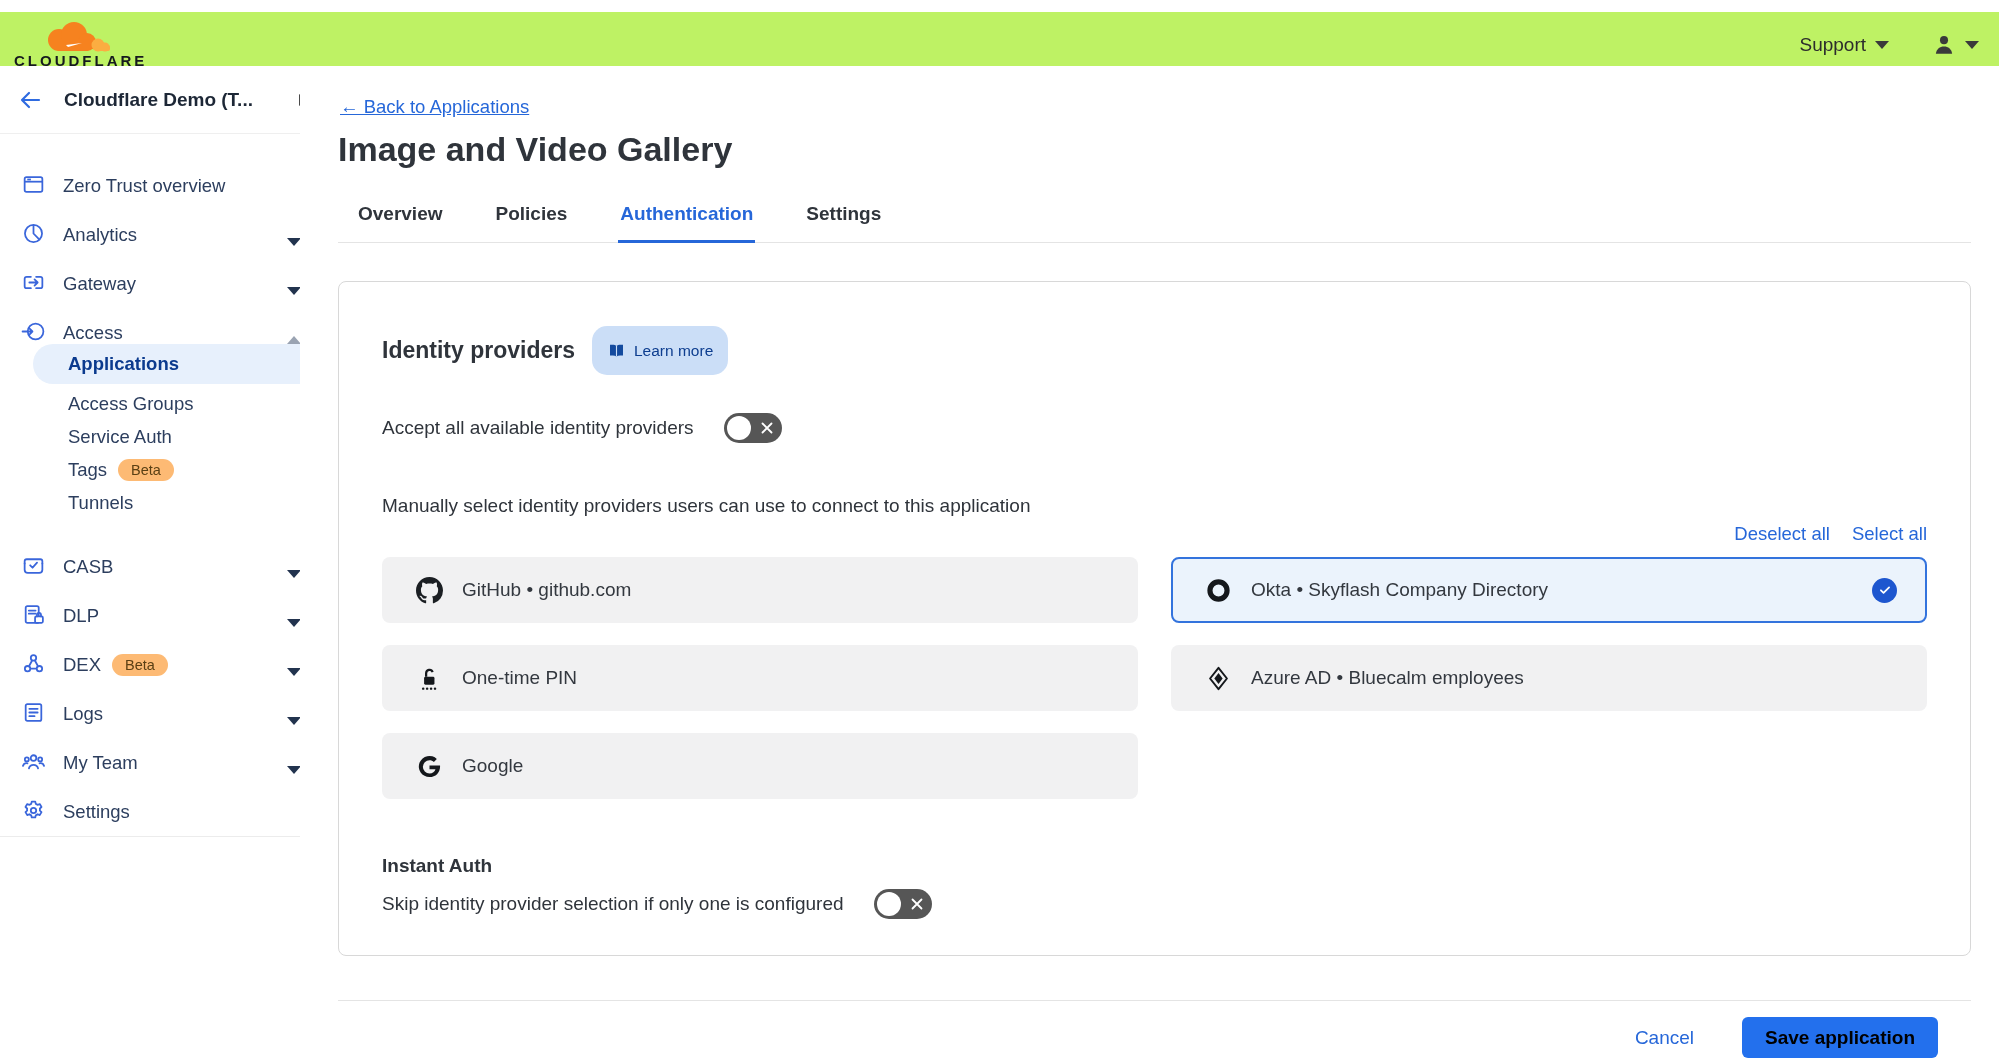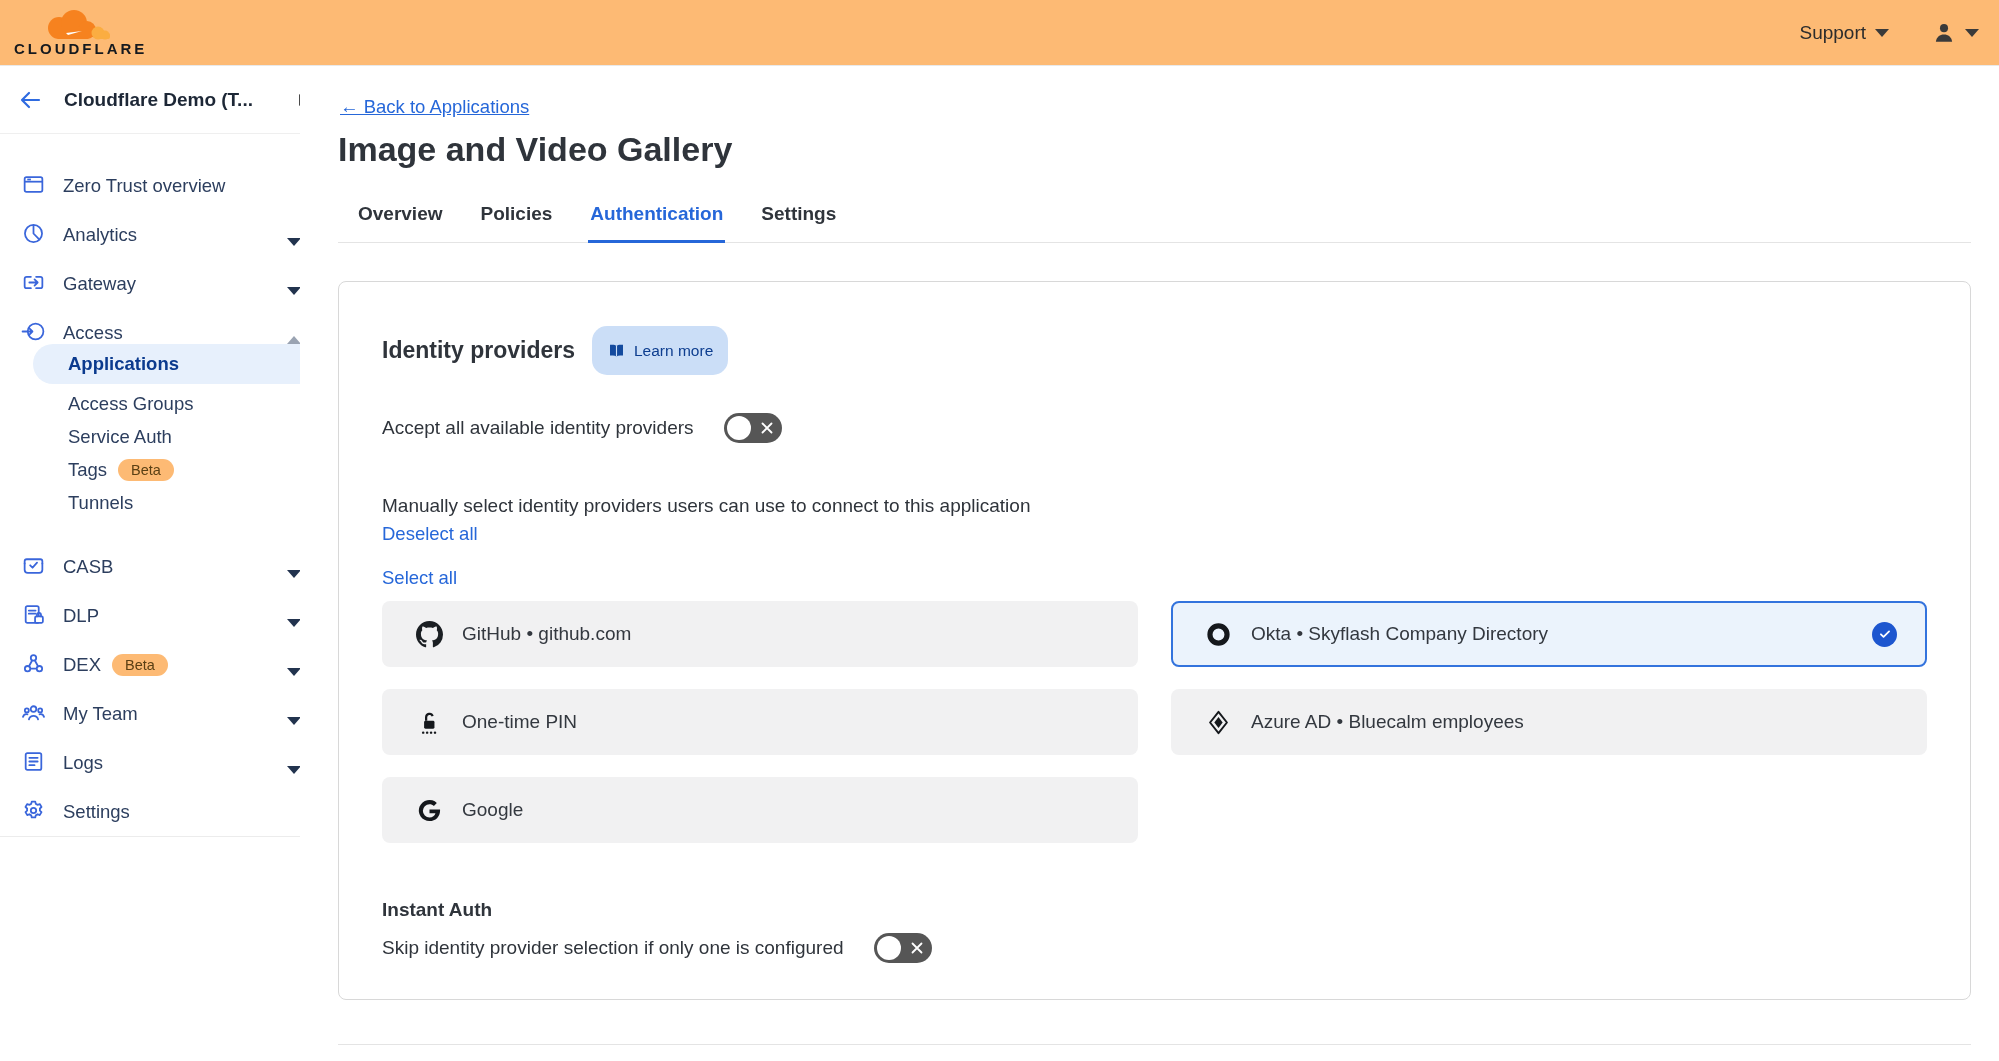--- a/index.html
+++ b/index.html
@@ -1,21 +1,21 @@
 <!DOCTYPE html>
 <html><head>
 <meta charset="utf-8">
 <style>
   * { margin:0; padding:0; box-sizing:border-box; }
   html,body { width:1999px; height:1061px; background:#fff; overflow:hidden;
               font-family:"Liberation Sans", sans-serif; color:#30353c; }
 
   
-  .topbar { position:absolute; top:0; left:0; width:1999px; height:66px;
-            border-bottom:1px solid #e9e9e9; display:flex; align-items:center; background:#fdba74; }
+  .topbar { position:absolute; top:12px; left:0; width:1999px; height:66px;
+            border-bottom:1px solid #e9e9e9; display:flex; align-items:center; background:#bef264; }
   .logo { margin-left:14px; display:flex; flex-direction:column; align-items:center; }
   .logo-word { font-size:15px; font-weight:bold; letter-spacing:3px; color:#15191e; margin-top:-3px; }
   .topbar-right { margin-left:auto; display:flex; align-items:center; gap:42px; padding-right:20px; }
   .support { display:flex; align-items:center; gap:9px; font-size:19px; color:#2c2c2c; cursor:pointer; }
   .avatar-group { display:flex; align-items:center; gap:8px; cursor:pointer; }
   .caret-dn { width:0; height:0; border-left:7px solid transparent; border-right:7px solid transparent;
               border-top:8px solid #3a3a3a; }
 
   
   .sidebar { position:absolute; top:66px; left:0; width:324px; height:995px;
@@ -41,41 +41,41 @@
                      margin-bottom:3px; }
   .beta { background:#fdba74; color:#5b4014; font-size:14.5px; padding:3px 13px;
           border-radius:13px; margin-left:11px; }
   .side-divider { border-top:1px solid #ececec; margin-top:13px; }
 
   
   .main { position:absolute; top:66px; left:300px; width:1699px; height:995px; background:#fff; }
   .back-link { display:inline-block; margin:30px 0 0 40px; font-size:18.5px; color:#2667d9;
                text-decoration:underline; cursor:pointer; }
   .page-title { margin:12px 0 0 38px; font-size:34px; font-weight:bold; color:#2f343b; }
-  .tabs { margin:28px 28px 0 38px; display:flex; gap:34px; border-bottom:1px solid #e4e4e4;
+  .tabs { margin:28px 28px 0 38px; display:flex; gap:49px; border-bottom:1px solid #e4e4e4;
           padding-left:18px; }
   .tab { font-size:19px; font-weight:bold; color:#2f343b; padding:6px 2px 15px 2px; cursor:pointer;
          border-bottom:3px solid transparent; margin-bottom:-1px; }
   .tab.active { color:#2667d9; border-bottom-color:#2667d9; }
 
   .card { margin:38px 28px 0 38px; border:1px solid #d8d8d8; border-radius:8px;
           padding:44px 43px 36px 43px; background:#fff; }
   .card-head { display:flex; align-items:center; gap:17px; }
   .card-head h2 { font-size:23px; font-weight:bold; color:#2f343b; }
   .learn-more { display:flex; align-items:center; gap:8px; background:#cbdef7; color:#0d3d8f;
                 font-size:15.5px; padding:15px 15px; border-radius:15px; cursor:pointer; }
 
   .toggle { width:58px; height:30px; border-radius:15px; background:#565656; display:flex;
             align-items:center; padding:0 8px 0 3px; cursor:pointer; justify-content:space-between; }
   .knob { width:24px; height:24px; border-radius:50%; background:#fff; }
 
   .accept-row { margin-top:38px; display:flex; align-items:center; gap:30px; }
   .body-text { font-size:19px; color:#2f343b; }
   .manual-text { margin-top:52px; font-size:19px; color:#2f343b; }
-  .select-links { display:flex; justify-content:flex-end; gap:22px; margin-top:6px;flex-direction:column; }
+  .select-links { display:flex; justify-content:flex-end; gap:22px; margin-top:6px; }
   .select-links span { color:#2667d9; font-size:18.5px; cursor:pointer; }
 
   .provider-grid { display:grid; grid-template-columns:1fr 1fr; column-gap:33px; row-gap:22px;
                    margin-top:12px; }
   .provider { height:66px; border-radius:8px; background:#f1f1f2; display:flex; align-items:center;
               padding:0 28px 0 31px; gap:19px; font-size:19px; color:#33383f; cursor:pointer;
               border:2px solid transparent; }
   .provider.selected { background:#ebf3fc; border-color:#3373dd; }
   .p-ico { width:28px; height:28px; flex:0 0 28px; display:flex; align-items:center; justify-content:center; }
   .check-badge { margin-left:auto; width:25px; height:25px; border-radius:50%; background:#1d56cf;
@@ -237,40 +237,40 @@
         </svg>
       </span>
       <span>DEX</span>
       <span class="beta">Beta</span>
       <span class="nav-caret"></span>
     </div>
 
     <div class="nav-item">
       <span class="ico">
         <svg width="25" height="25" viewBox="0 0 24 24" fill="none" stroke="#3a66db" stroke-width="1.7" stroke-linecap="round">
+          <rect x="4.5" y="4" width="15" height="16" rx="1.6"></rect>
+            <path d="M8 8.5h8M8 12h8M8 15.5h5"></path>
+        </svg>
+      </span>
+      <span>Logs</span>
+      <span class="nav-caret"></span>
+    </div>
+
+    <div class="nav-item">
+      <span class="ico">
+        <svg width="25" height="25" viewBox="0 0 24 24" fill="none" stroke="#3a66db" stroke-width="1.7" stroke-linecap="round">
           <circle cx="12" cy="8.7" r="2.7"></circle>
             <path d="M7.6 18.6a4.6 4.6 0 018.8 0"></path>
           <circle cx="5.6" cy="10" r="1.9"></circle>
             <path d="M1.9 16.2a3.7 3.7 0 014.3-2.5"></path>
           <circle cx="18.4" cy="10" r="1.9"></circle>
             <path d="M22.1 16.2a3.7 3.7 0 00-4.3-2.5"></path>
         </svg>
       </span>
       <span>My Team</span>
-      <span class="nav-caret"></span>
-    </div>
-
-    <div class="nav-item">
-      <span class="ico">
-        <svg width="25" height="25" viewBox="0 0 24 24" fill="none" stroke="#3a66db" stroke-width="1.7" stroke-linecap="round">
-          <rect x="4.5" y="4" width="15" height="16" rx="1.6"></rect>
-            <path d="M8 8.5h8M8 12h8M8 15.5h5"></path>
-        </svg>
-      </span>
-      <span>Logs</span>
       <span class="nav-caret"></span>
     </div>
 
     <div class="nav-item">
       <span class="ico">
         <svg width="25" height="25" viewBox="0 0 24 24" fill="none" stroke="#3a66db" stroke-width="1.7" stroke-linejoin="round">
           <path d="M10.3 3.5h3.4l.5 2.1a7 7 0 011.8 1l2-.8 1.7 2.9-1.6 1.4a7 7 0 010 2l1.6 1.4-1.7 2.9-2-.8a7 7 0 01-1.8 1l-.5 2.1h-3.4l-.5-2.1a7 7 0 01-1.8-1l-2 .8-1.7-2.9 1.6-1.4a7 7 0 010-2L4.3 8.7 6 5.8l2 .8a7 7 0 011.8-1z"></path>
           <circle cx="12" cy="12" r="2.6"></circle>
         </svg>
       </span>

